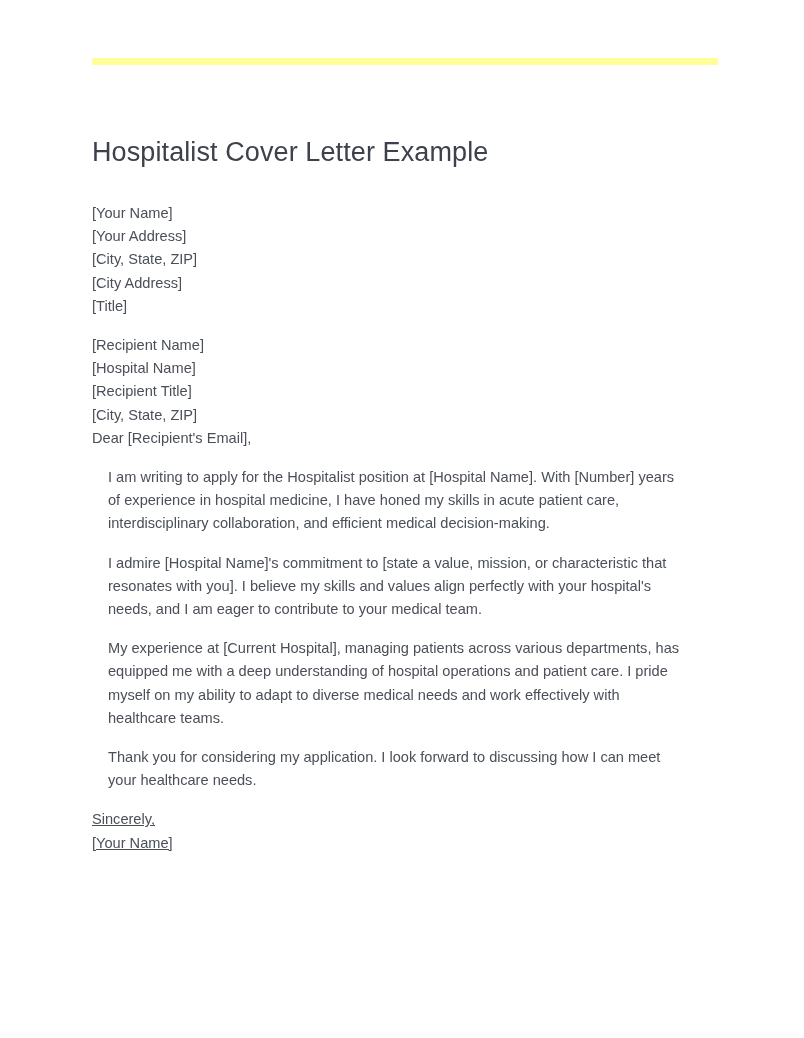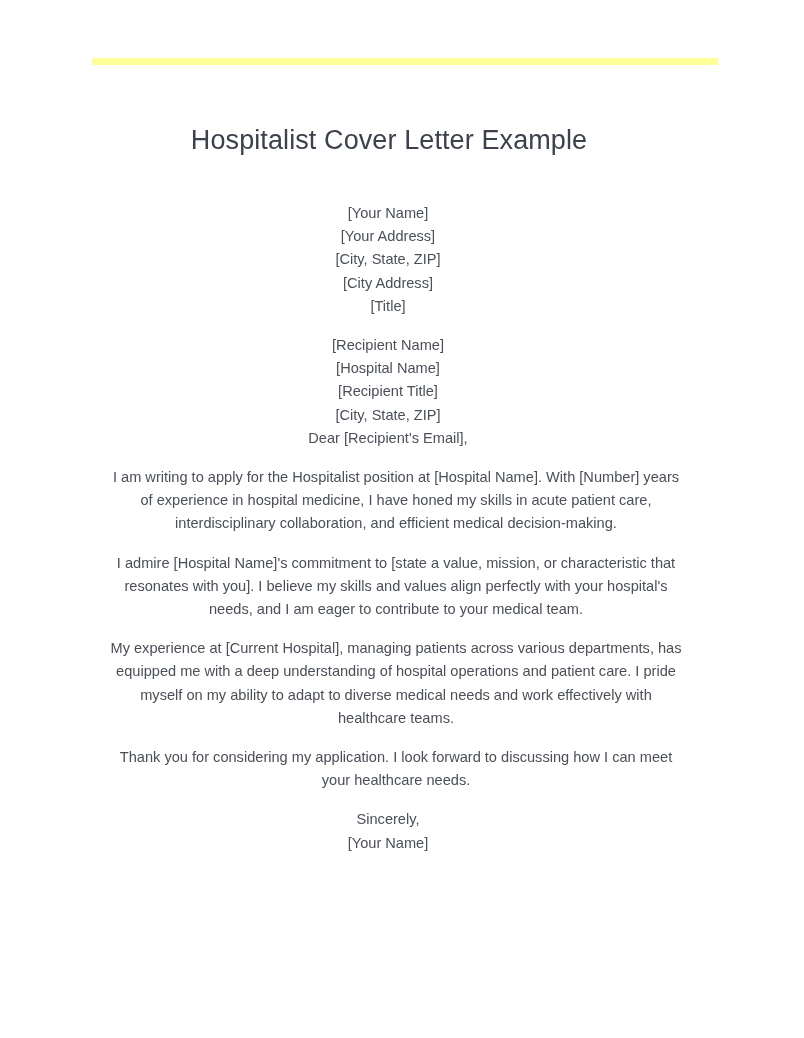--- a/index.html
+++ b/index.html
@@ -25,23 +25,23 @@
     position: absolute;
     left: 92px;
     top: 58px;
     width: 626px;
     height: 7px;
     background: #ffff99;
   }
   .doc-title {
     position: absolute;
     left: 92px;
-    top: 104px;
+    top: 116px;
     width: 594px;
-    text-align: center;
+    text-align: left;
     font-size: 27px;
     line-height: 36px;
     font-weight: 400;
     color: #3c414c;
     letter-spacing: 0.1px;
     white-space: nowrap;
   }
   .letter-body {
     position: absolute;
     left: 92px;
@@ -49,29 +49,29 @@
     width: 592px;
     font-size: 14.6px;
     line-height: 23.2px;
     color: #4a4f58;
   }
   .block {
     margin: 0 0 16px 0;
   }
   .block:last-child {
     margin-bottom: 12px;
+    text-decoration: underline;
   }
   .line {
     display: block;
     white-space: pre-wrap;
-    text-align: center;
   }
   .para {
     margin: 0 0 16px 16px;
-    text-align: center;
+    text-align: left;
   }
 </style>
 </head>
 <body>
 
 <div class="page">
 
   <div class="accent-bar"></div>
 
   <h1 class="doc-title">Hospitalist Cover Letter Example</h1>

